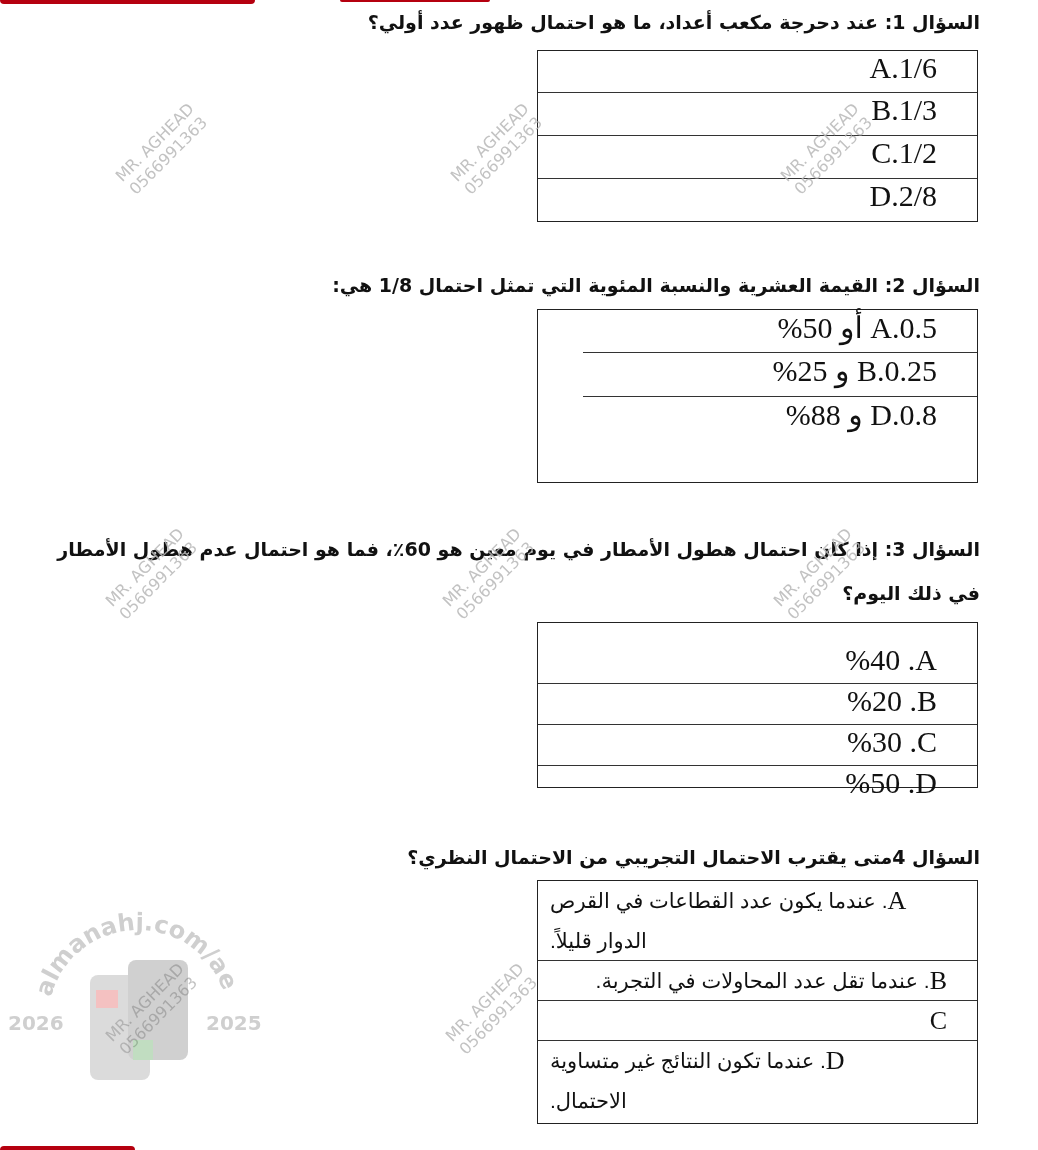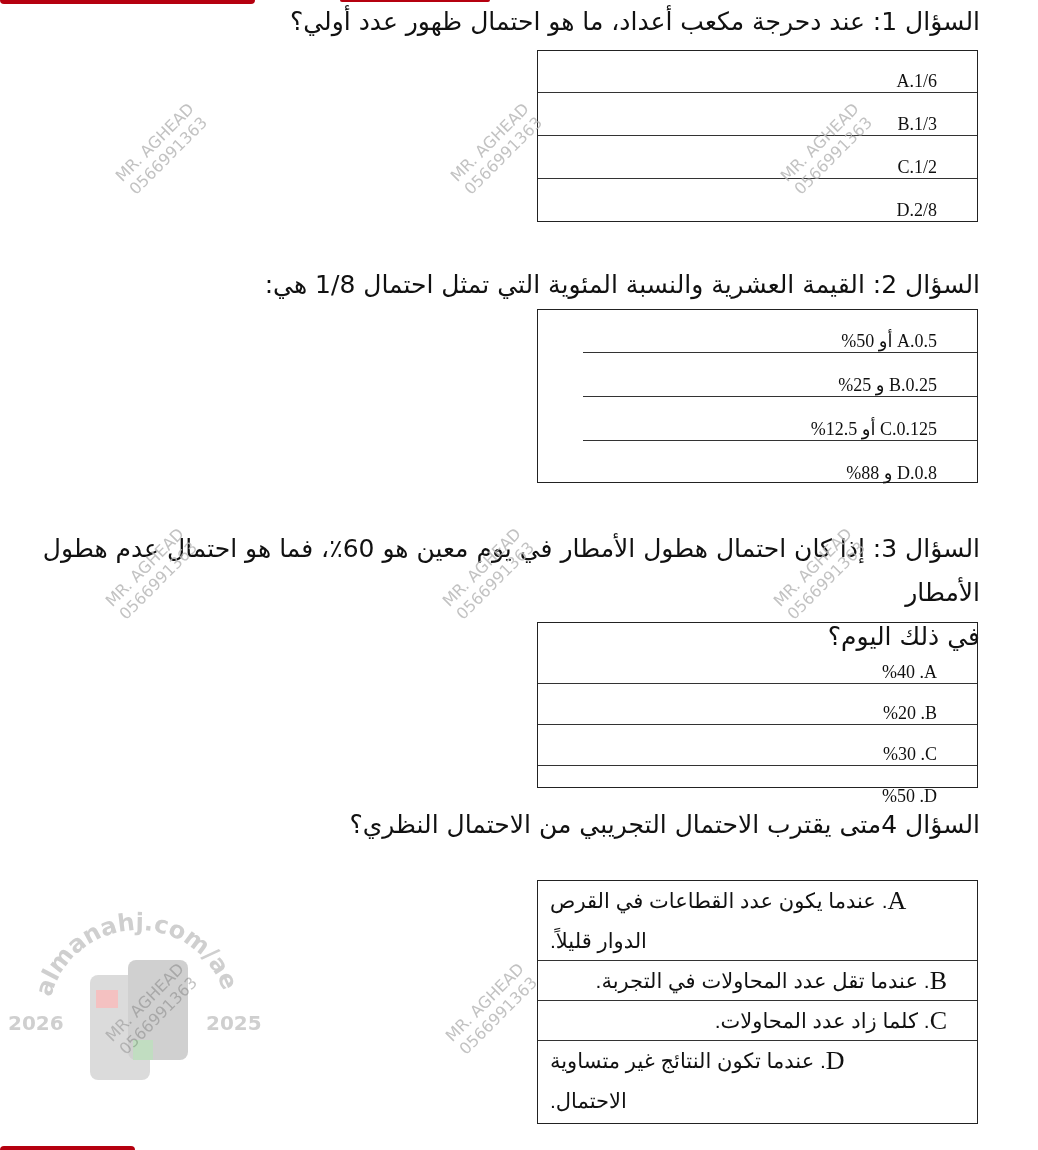--- a/index.html
+++ b/index.html
@@ -20,44 +20,44 @@
       background: #b5000f;
       height: 4px;
       border-radius: 0 0 6px 6px;
     }
     .question {
       position: absolute;
       right: 58px;
       direction: rtl;
       text-align: right;
       font-family: "DejaVu Sans", sans-serif;
-      font-weight: normal;
-      font-size: 25px;
+      font-weight: bold;
+      font-size: 19px;
       line-height: 44px;
       color: #111;
     }
     .options {
       position: absolute;
       left: 537px;
       width: 441px;
       border: 1.5px solid #222;
       box-sizing: border-box;
       border-collapse: collapse;
     }
     .opt {
       border-bottom: 1.5px solid #333;
       box-sizing: border-box;
       direction: rtl;
       text-align: right;
       padding-right: 40px;
       font-family: "Liberation Serif", serif;
-      font-size: 18px;
+      font-size: 30px;
       color: #111;
       display: flex;
-      align-items: flex-end;
+      align-items: flex-start;
       justify-content: flex-start;
     }
     .opt:last-child { border-bottom: none; }
     .q4 .opt {
       font-family: "Liberation Sans", sans-serif;
       font-size: 21px;
       line-height: 40px;
       padding-right: 30px;
       align-items: flex-start;
       padding-left: 12px;
@@ -114,23 +114,20 @@
 </div>
 
 <div class="question" style="top:263px;">السؤال 2: القيمة العشرية والنسبة المئوية التي تمثل احتمال 1/8 هي:</div>
 <div class="options" style="top:309px; height:174px;padding-left:45px;">
   <div class="opt" style="height:43px;">
       <span>0.5.A أو 50%</span>
     </div>
   <div class="opt" style="height:44px;">
       <span>0.25.B و 25%</span>
     </div>
-  <div class="opt" style="height:44px;">
-      <span>0.125.C أو 12.5%</span>
-    </div>
   <div class="opt" style="height:43px;">
       <span>0.8.D و 88%</span>
     </div>
 </div>
 
 <div class="question" style="top:527px; right:58px; width:960px;">
   <div>السؤال 3: إذا كان احتمال هطول الأمطار في يوم معين هو 60٪، فما هو احتمال عدم هطول الأمطار</div>
   <div>في ذلك اليوم؟</div>
 </div>
 <div class="options" style="top:622px; height:166px;">
@@ -141,36 +138,35 @@
       <span style="direction:ltr;">%20 .B</span>
     </div>
   <div class="opt" style="height:41px;">
       <span style="direction:ltr;">%30 .C</span>
     </div>
   <div class="opt" style="height:41px;">
       <span style="direction:ltr;">%50 .D</span>
     </div>
 </div>
 
-<div class="question" style="top:803px;">السؤال 4متى يقترب الاحتمال التجريبي من الاحتمال النظري؟</div>
+<div class="question" style="top:835px;">السؤال 4متى يقترب الاحتمال التجريبي من الاحتمال النظري؟</div>
 <div class="options q4" style="top:880px; height:244px;">
   <div class="opt" style="height:80px; flex-direction:column; align-items:flex-end;">
     <div style="display:flex; direction:rtl;">
       <span class="letter">A</span>
         <span>. عندما يكون عدد القطاعات في القرص</span>
     </div>
     <div style="padding-right:22px;"><span>الدوار قليلاً.</span></div>
   </div>
   <div class="opt" style="height:40px;">
     <span class="letter">B</span>
       <span>. عندما تقل عدد المحاولات في التجربة.</span>
   </div>
   <div class="opt" style="height:40px;">
     <span class="letter">C</span>
-      <span>. كلما زاد عدد المحاولات.</span>
   </div>
   <div class="opt" style="height:81px; flex-direction:column; align-items:flex-end;">
     <div style="display:flex; direction:rtl;">
       <span class="letter">D</span>
         <span>. عندما تكون النتائج غير متساوية</span>
     </div>
     <div style="padding-right:22px;text-align:center;"><span>الاحتمال.</span></div>
   </div>
 </div>
 

